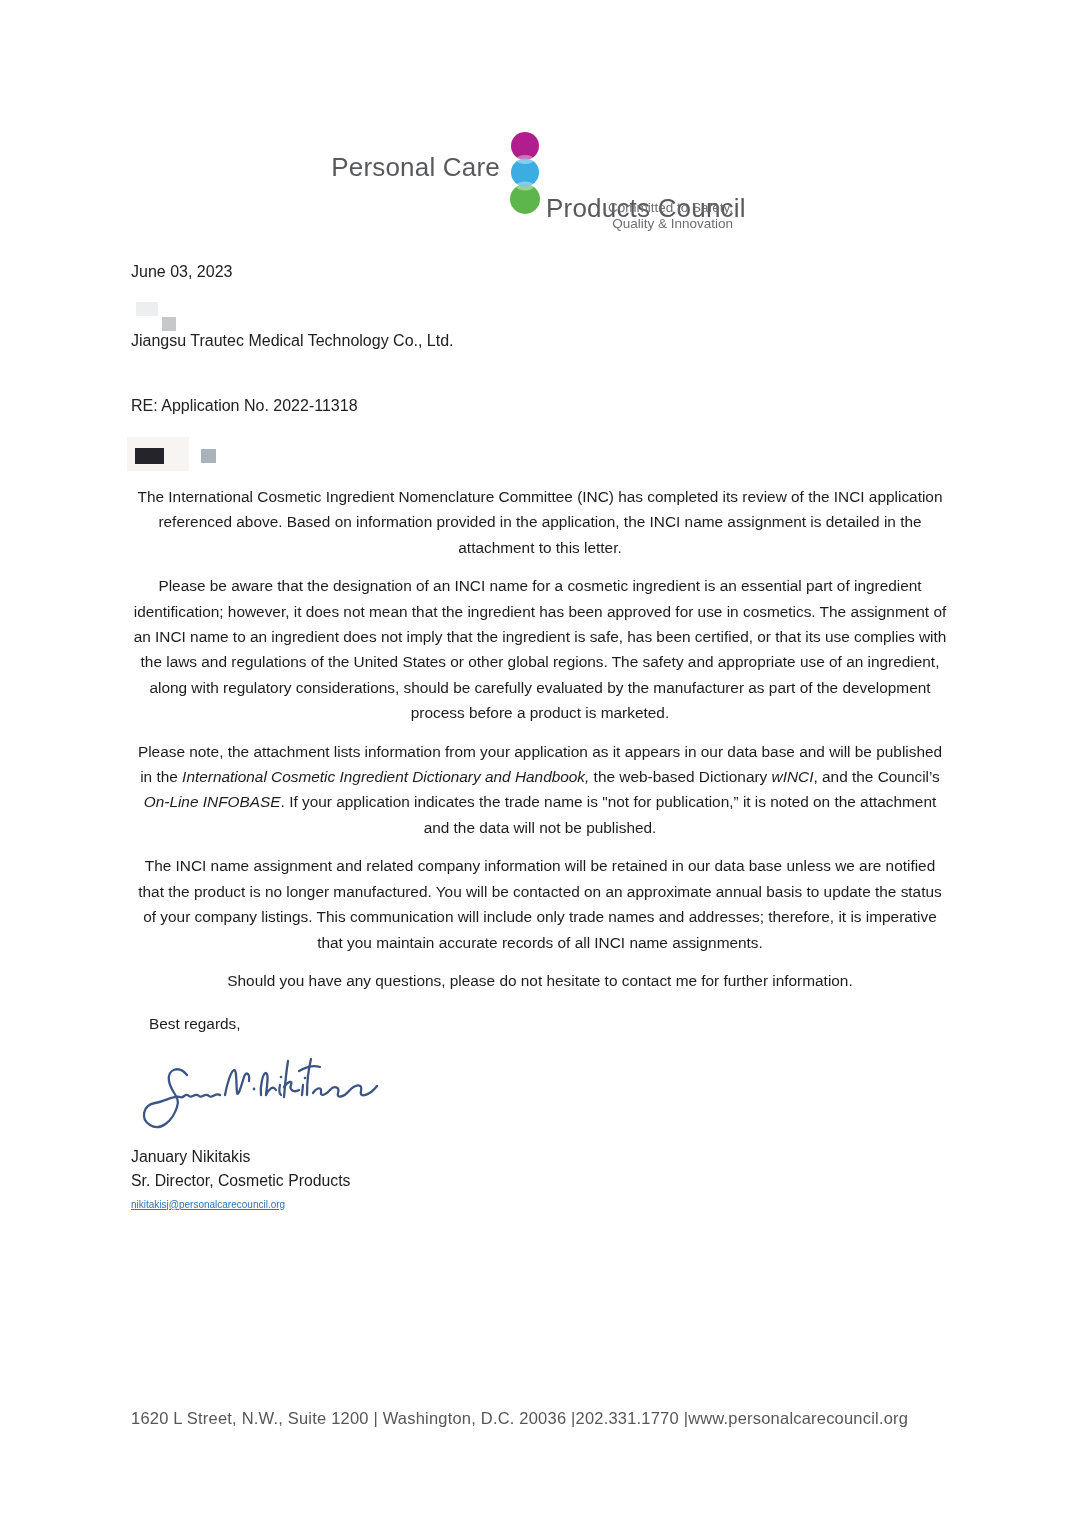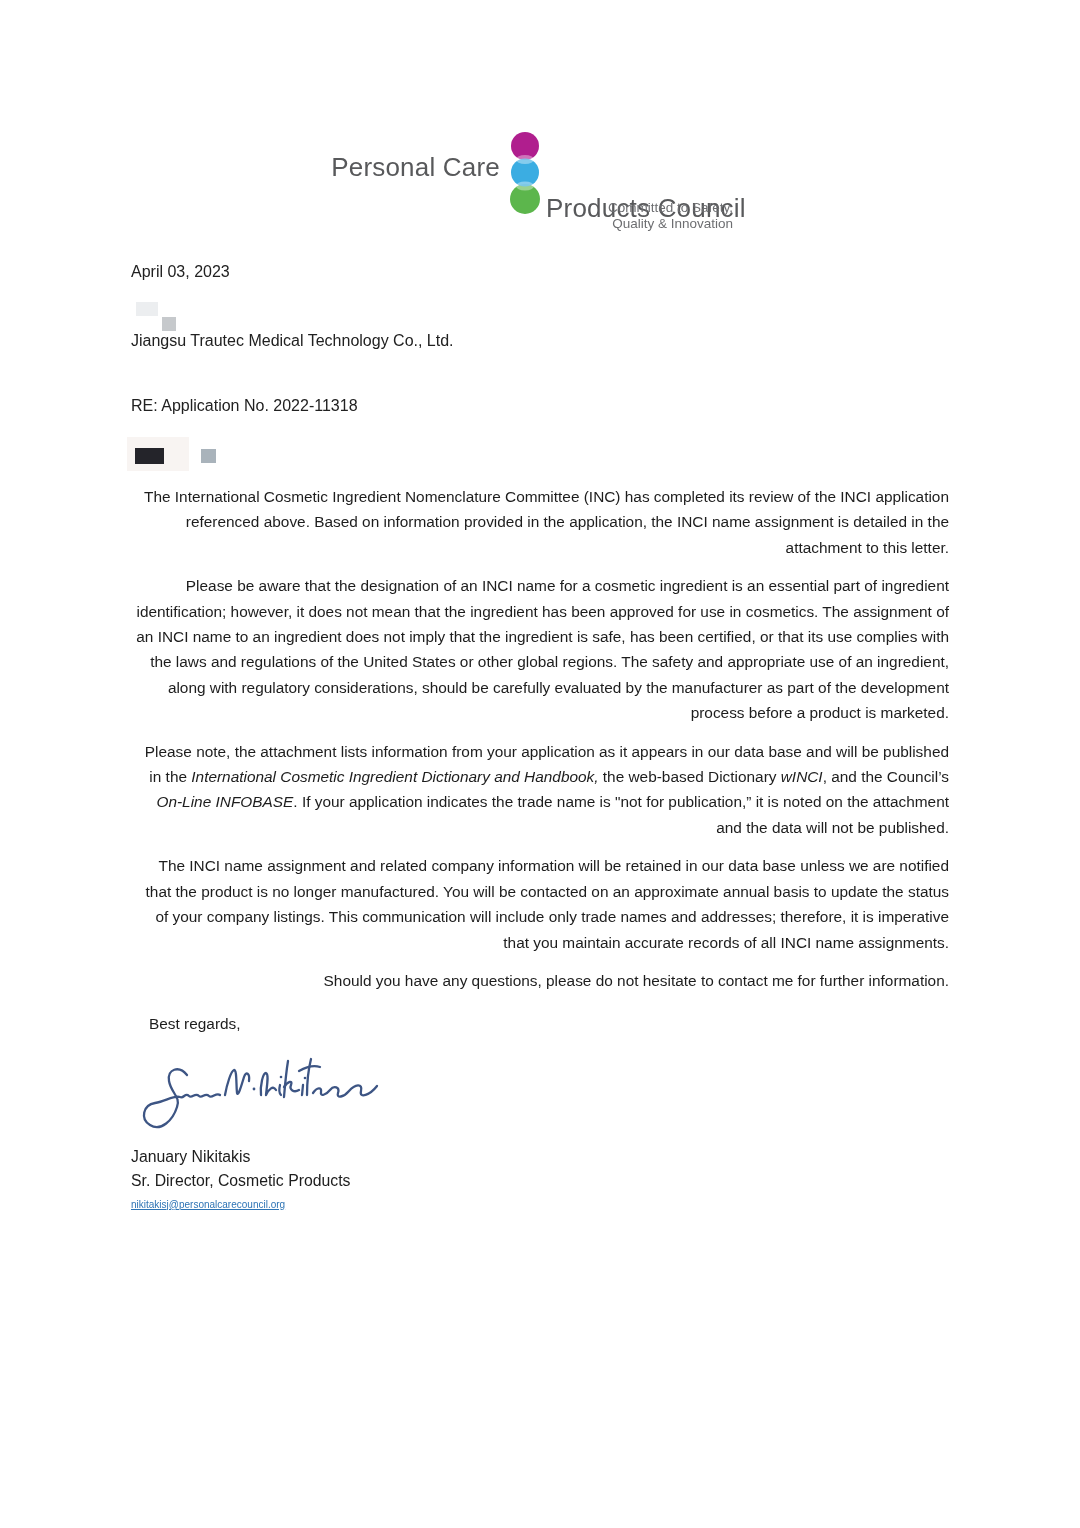--- a/index.html
+++ b/index.html
@@ -23,21 +23,21 @@
   .subject   { top:397px; left:131px; font-size:16px; }
 
   .smudge-light { top:302px; left:136px; width:22px; height:14px; background:#eceef0; }
   .smudge-gray  { top:317px; left:162px; width:14px; height:14px; background:#c6c9cc; }
   .redact-halo  { top:437px; left:127px; width:62px; height:34px; background:#f8f4f2; }
   .redact-black { top:448px; left:135px; width:29px; height:16px; background:#24242a; }
   .redact-gray  { top:449px; left:201px; width:15px; height:14px; background:#a9b3bb; }
 
   
   .body-block { position:absolute; top:484px; left:131px; width:818px; }
-  .para { margin:0 0 13px 0; font-size:15.4px; line-height:25.4px; color:#1d1d1d; text-align:right; }
+  .para { margin:0 0 13px 0; font-size:15.4px; line-height:25.4px; color:#1d1d1d; text-align:center; }
   .para em { font-style:italic; }
   .closing { margin:18px; font-size:15.4px; line-height:25.4px; color:#1d1d1d; }
 
   .sig-wrap { margin:-2px 0 12px 8px; width:240px; height:80px; }
 
   .signer-name, .signer-title { font-size:15.8px; line-height:24px; color:#1d1d1d; }
   .signer-email { font-size:10px; line-height:24px; }
   .signer-email a { color:#2e74b5; text-decoration:underline; }
 
   
@@ -56,21 +56,21 @@
     <circle cx="19" cy="41.5" r="14" fill="#2aa6df" fill-opacity="0.92"></circle>
     <ellipse cx="19" cy="28.5" rx="9" ry="4.5" fill="#ffffff" fill-opacity="0.38"></ellipse>
     <ellipse cx="19" cy="55" rx="9" ry="4.5" fill="#ffffff" fill-opacity="0.38"></ellipse>
   </svg>
   <div class="logo-right">Products Council</div>
   <div class="logo-tagline">
     <div>Committed to Safety,</div>
     <div>Quality &amp; Innovation</div>
   </div>
 
-  <div class="abs date">April 03, 2023</div>
+  <div class="abs date">June 03, 2023</div>
   <div class="abs smudge-light"></div>
   <div class="abs smudge-gray"></div>
   <div class="abs recipient">Jiangsu Trautec Medical Technology Co., Ltd.</div>
   <div class="abs subject">RE: Application No. 2022-11318</div>
 
   <div class="abs redact-halo"></div>
   <div class="abs redact-black"></div>
   <div class="abs redact-gray"></div>
 
   <div class="body-block">
@@ -108,14 +108,15 @@
       </svg>
     </div>
 
     <div class="signer-name">January Nikitakis</div>
     <div class="signer-title">Sr. Director, Cosmetic Products</div>
     <div class="signer-email">
       <a href="#">nikitakisj@personalcarecouncil.org</a>
     </div>
   </div>
 
+  <div class="footer">1620 L Street, N.W., Suite 1200 | Washington, D.C. 20036 |202.331.1770 |www.personalcarecouncil.org</div>
 
 </div>
 
 </body></html>

